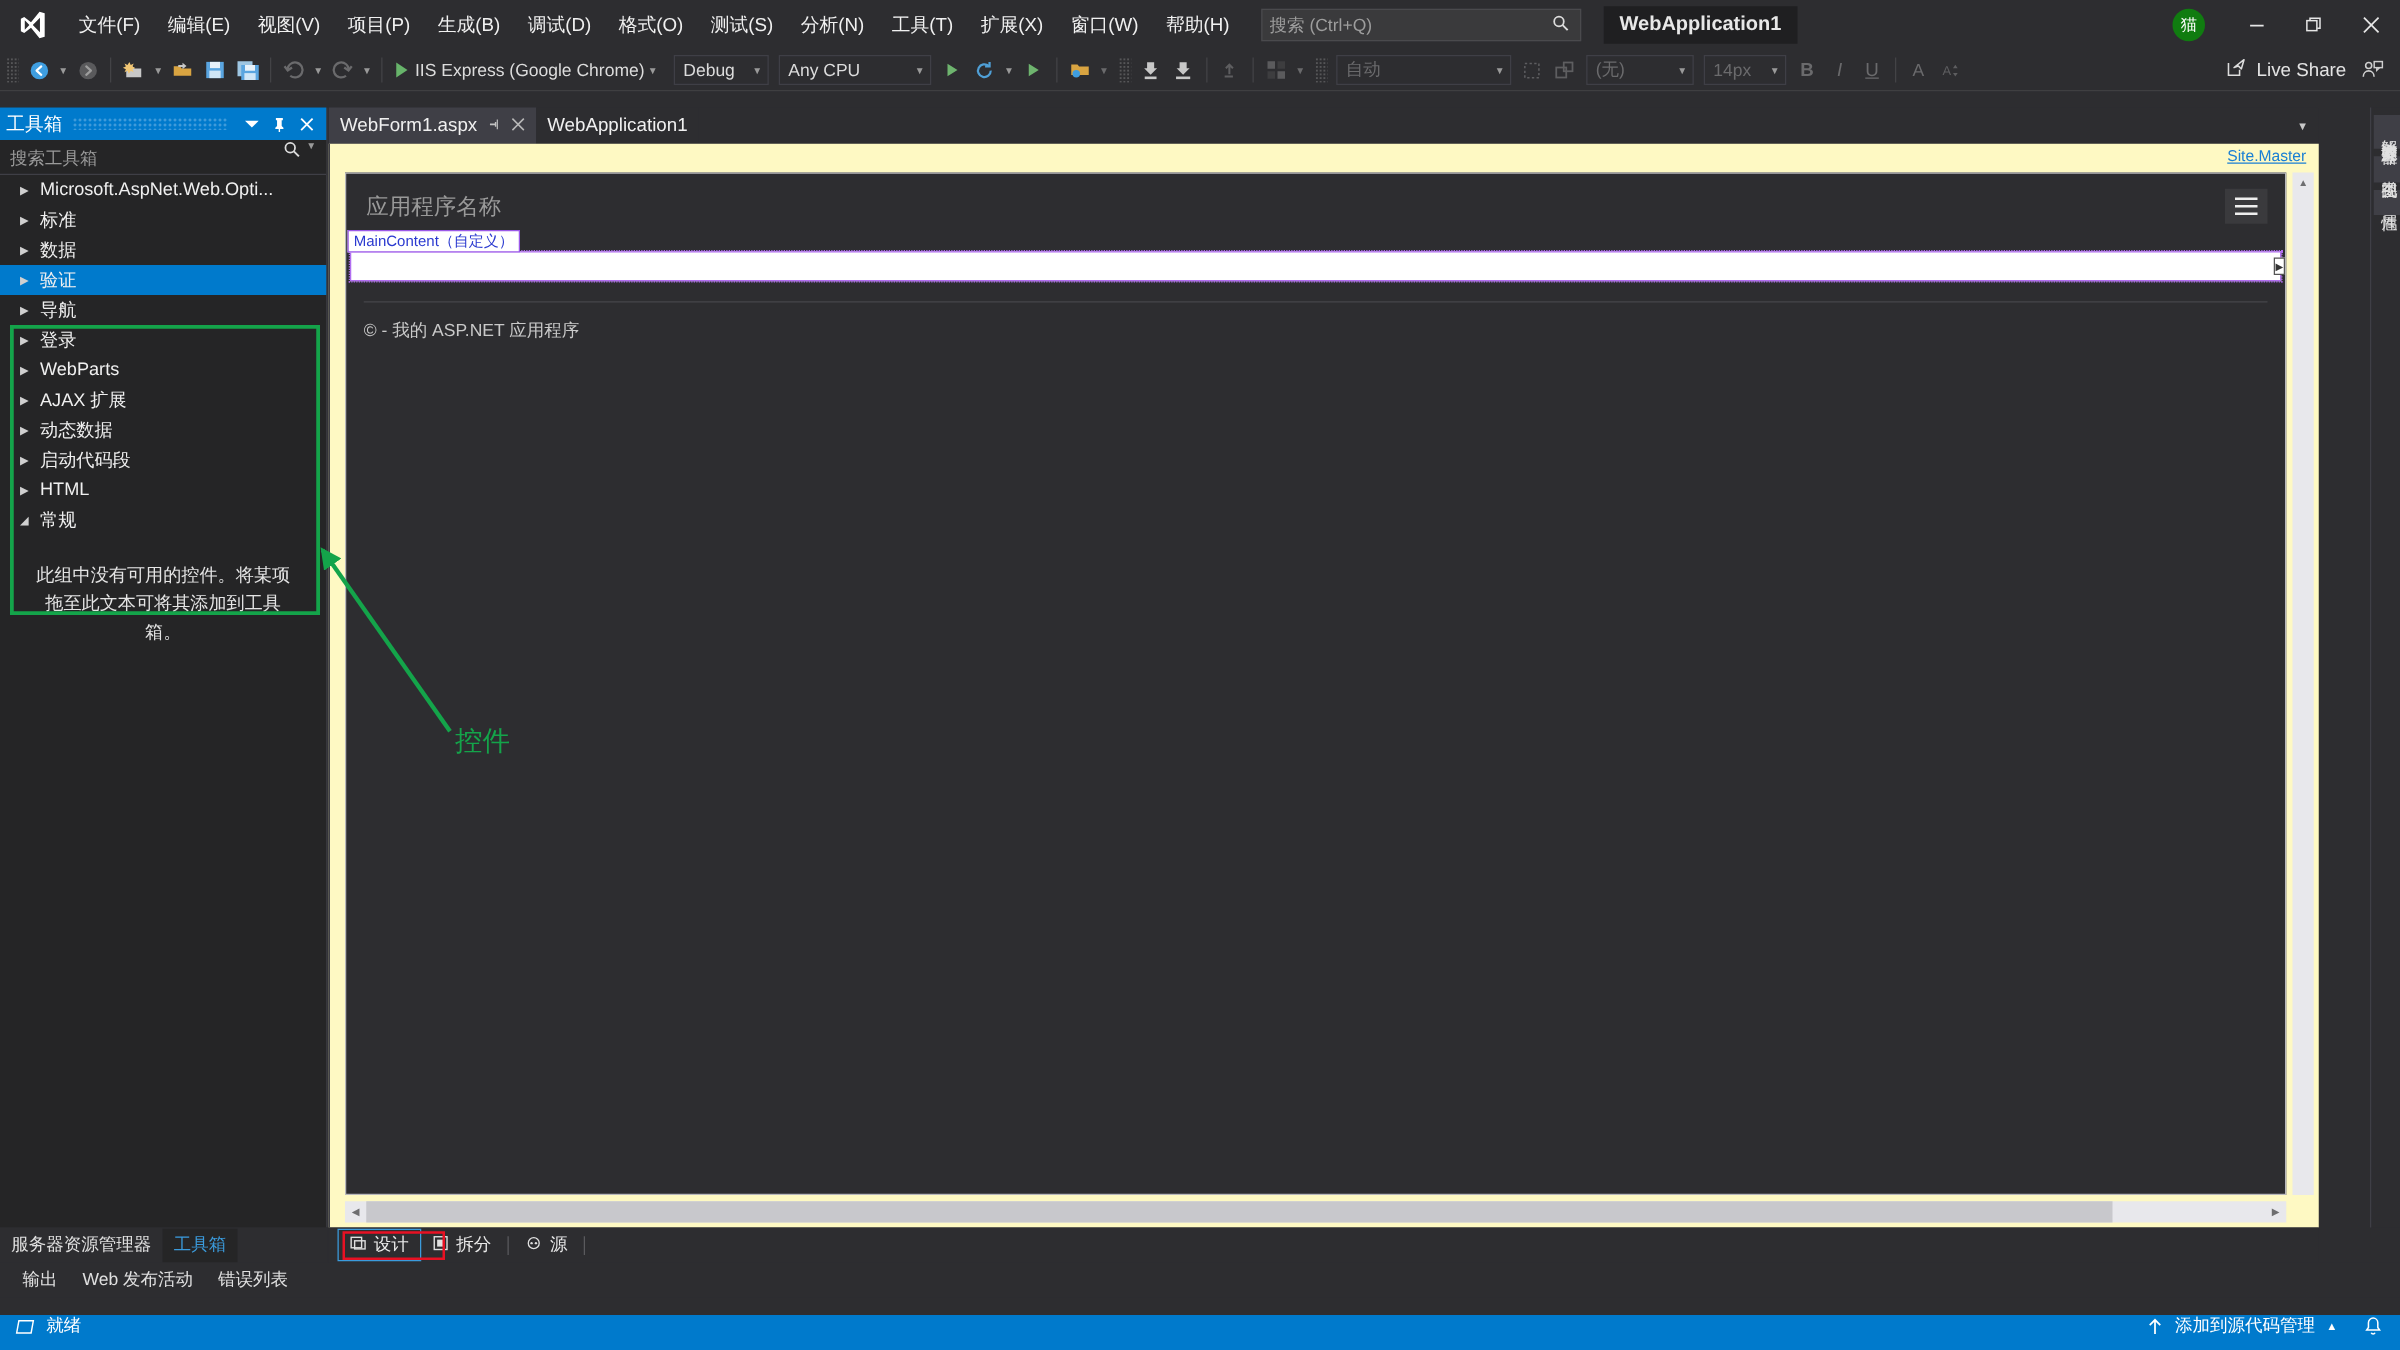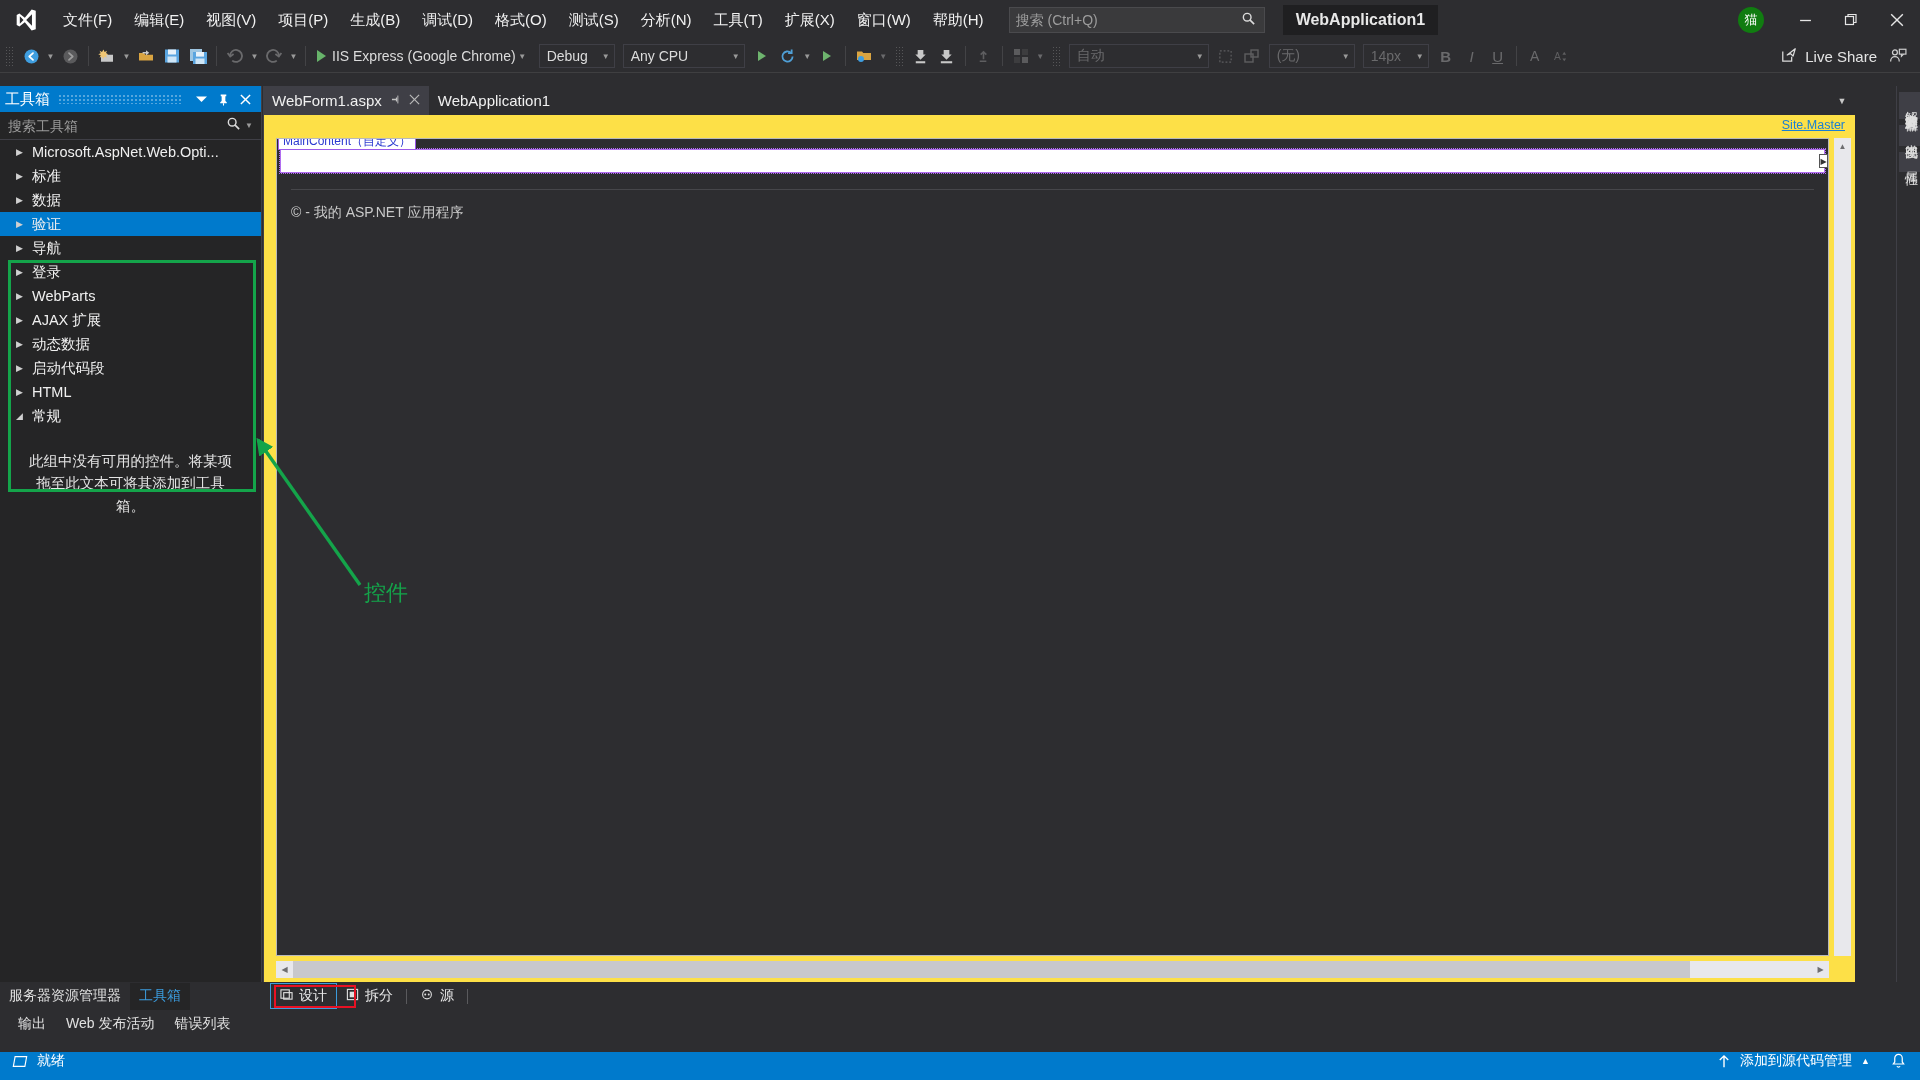--- a/index.html
+++ b/index.html
@@ -87,21 +87,21 @@
     padding: 0 5px; color: #fff;
   }
   .tbx-title { font-size: 15px; white-space: nowrap; }
   .tbx-dots { flex: 1; height: 10px; margin: 0 8px;
      background-image: radial-gradient(#54a6de 1px, transparent 1px);
      background-size: 4px 4px; }
   .tbx-hbtn { width: 22px; height: 22px; display: flex; align-items: center;
      justify-content: center; color: #fff; font-size: 13px; }
   .tbx-search {
     height: 28px; background: #252526; border-bottom: 1px solid #3f3f46;
-    display: flex; align-items: center; padding: 0 4px 0 8px;
+    display: flex; padding: 0 4px 0 8px;
   }
   .tbx-search input {
     flex: 1; background: transparent; border: none; outline: none;
     color: #c8c8c8; font-size: 14px; font-family: inherit;
   }
   .tbx-search input::placeholder { color: #9a9a9a; }
   .tbx-list { position: relative; }
   .tbx-row {
     height: 24px; display: flex; align-items: center; padding-left: 16px;
     color: #f0f0f0; font-size: 14.5px; white-space: nowrap; cursor: default;
@@ -144,21 +144,21 @@
   }
   .doc-tab .tb-pin, .doc-tab .tb-x { color: #c2c2c2; font-size: 13px; }
   .doc-tab.preview { background: #2d2d30; color: #f0f0f0; }
   .tabwell-spacer { flex: 1; }
   .tabwell-caret { width: 26px; display: flex; align-items: center; justify-content: center;
                    color: #c8c8c8; font-size: 9px; }
 
   
   .designer {
     position: absolute; left: 263px; top: 115px; width: 1592px; height: 867px;
-    background: #fde047; border-left: 1px solid #3f3f46;
+    background: #fef9c3; border-left: 1px solid #3f3f46;
   }
   .master-link {
     position: absolute; right: 10px; top: 3px; color: #1a7fd4;
     font-size: 12.5px; text-decoration: underline;
   }
   .page-canvas {
     position: absolute; left: 12px; top: 23px; right: 26px; bottom: 26px;
     background: #2d2d30; border: 1px solid #b8b8bc; overflow: hidden;
   }
   .page-nav { height: 52px; display: flex; align-items: center;
@@ -619,20 +619,28 @@
       <span>WebApplication1</span>
     </div>
     <div class="tabwell-spacer"></div>
     <div class="tabwell-caret">▼</div>
   </div>
 
   <div class="designer">
     <a class="master-link" href="#">Site.Master</a>
 
     <div class="page-canvas">
+      <div class="page-nav">
+        <span class="brand">应用程序名称</span>
+        <span class="hamburger">
+          <span></span>
+            <span></span>
+            <span></span>
+        </span>
+      </div>
 
       <div class="content-region">
         <span class="region-tag">MainContent（自定义）</span>
         <div class="region-box">
           <span class="region-handle">▶</span>
         </div>
       </div>
 
       <div class="hr-line"></div>
       <div class="copyright">© - 我的 ASP.NET 应用程序</div>

